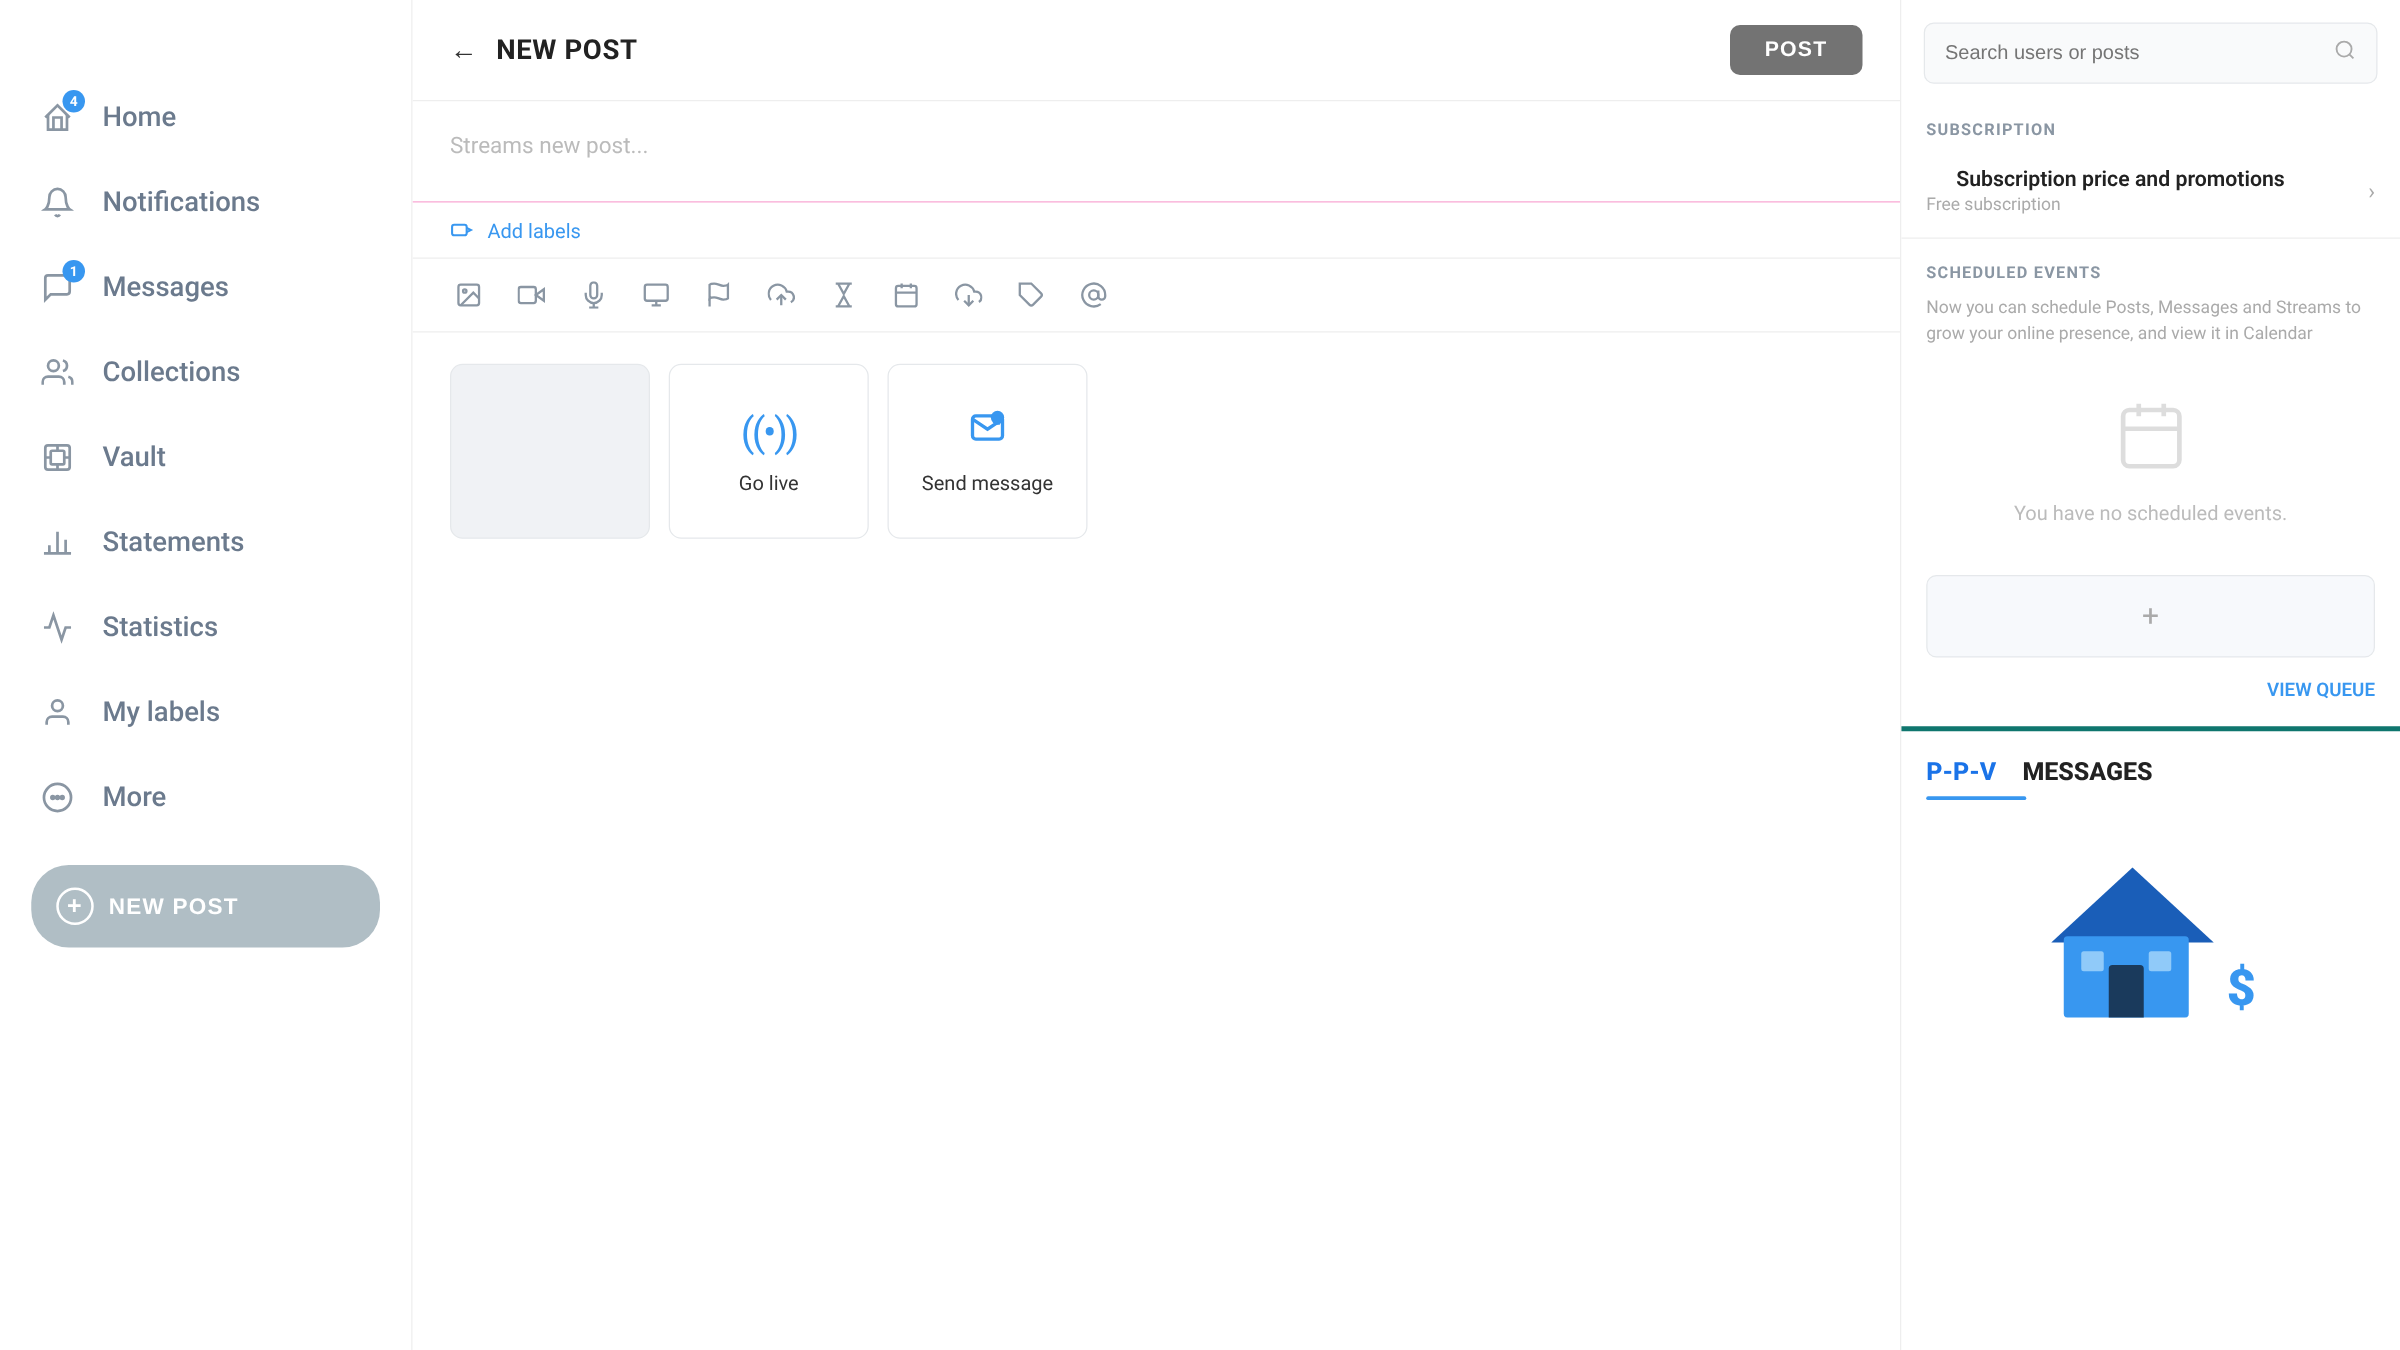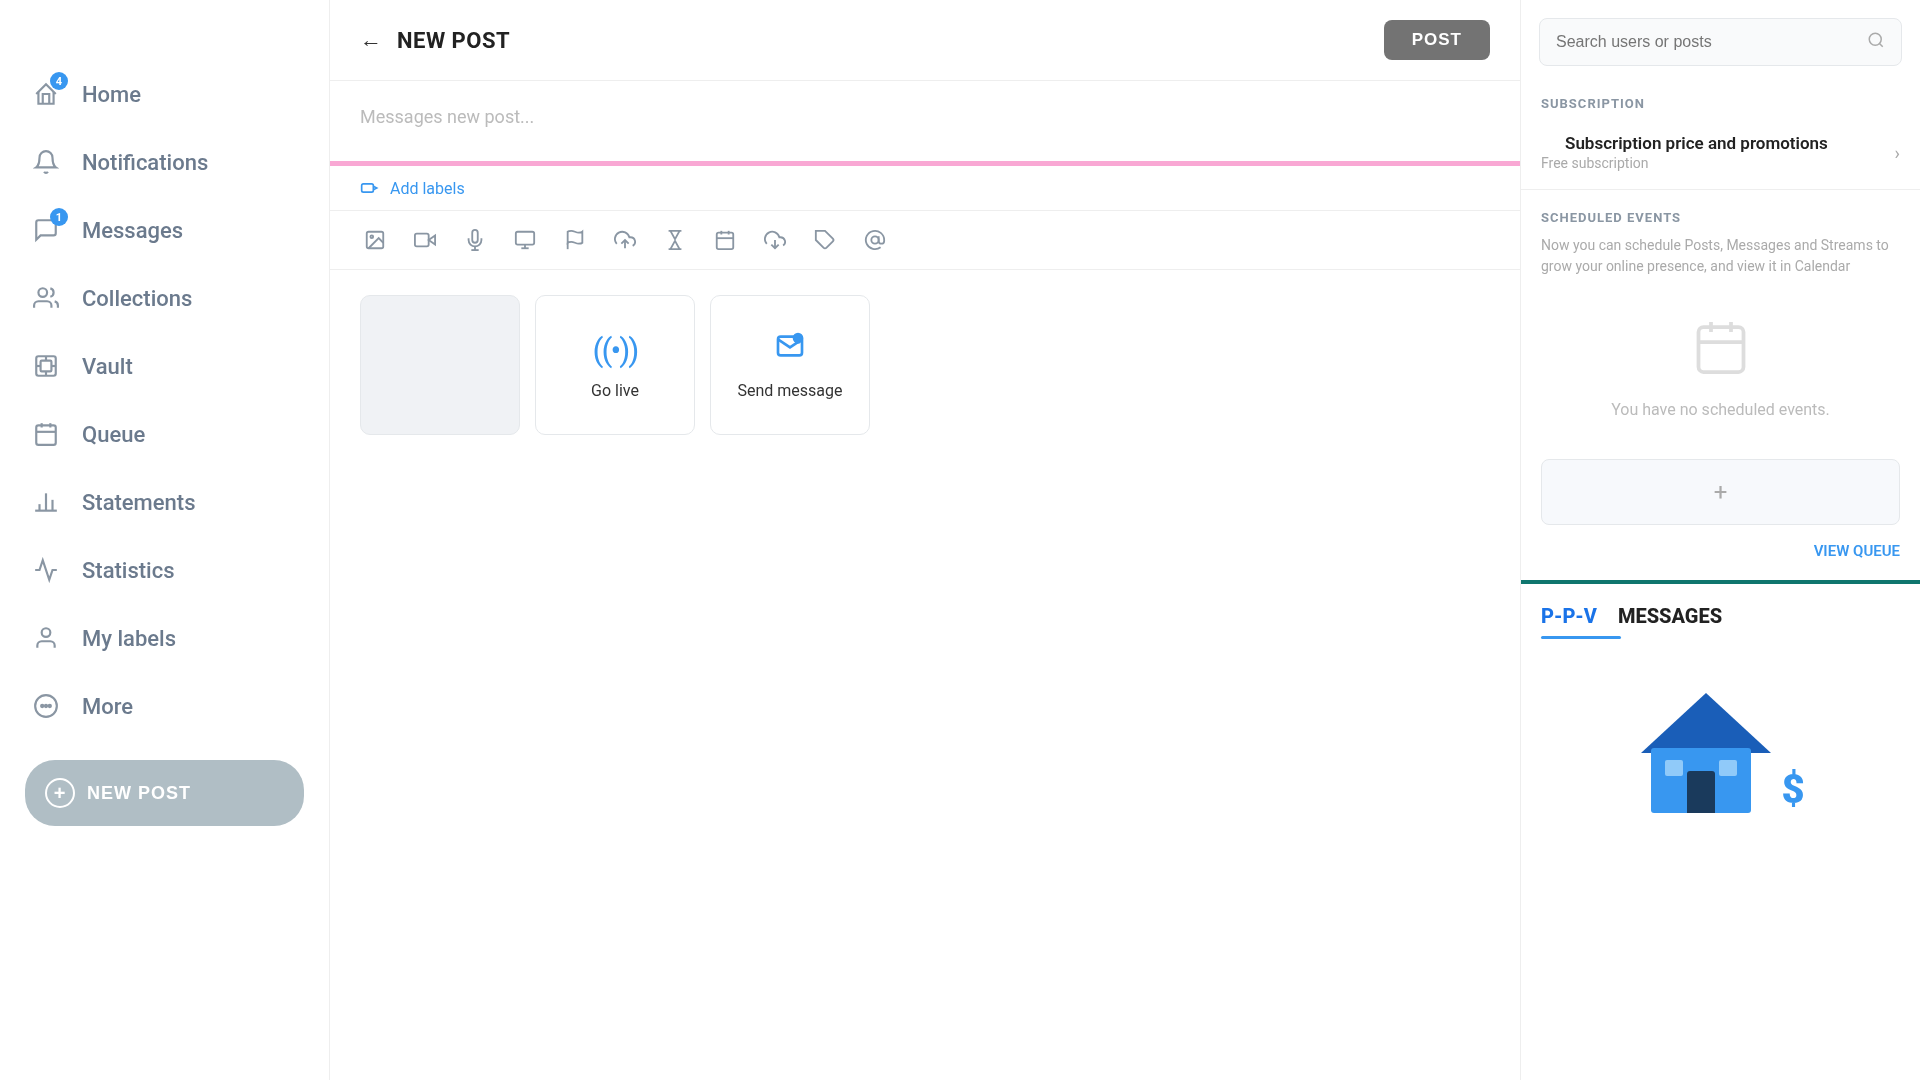--- a/index.html
+++ b/index.html
@@ -133,21 +133,21 @@
       padding: 25px 30px 15px 30px;
       min-height: 80px;
       color: #aaa;
       font-size: 18px;
     }
     .add-labels-row {
       display: flex;
       align-items: center;
       gap: 10px;
       padding: 12px 30px;
-      border-top: 5px solid #f9a8d4;
+      border-top: 1px solid #f9a8d4;
       color: #3897f0;
       font-size: 16px;
       cursor: pointer;
     }
     .toolbar-row {
       display: flex;
       align-items: center;
       gap: 20px;
       padding: 14px 30px;
       border-top: 1px solid #eee;
@@ -405,31 +405,20 @@
           <rect x="7" y="7" width="10" height="10" rx="1"></rect>
           <line x1="12" y1="3" x2="12" y2="7"></line>
           <line x1="12" y1="17" x2="12" y2="21"></line>
           <line x1="3" y1="12" x2="7" y2="12"></line>
           <line x1="17" y1="12" x2="21" y2="12"></line>
         </svg>
       </div>
       <span>Vault</span>
     </div>
 
-    <div class="nav-item">
-      <div class="nav-icon">
-        <svg width="26" height="26" viewBox="0 0 24 24" fill="none" stroke="#8a96a3" stroke-width="2">
-          <rect x="3" y="4" width="18" height="18" rx="2" ry="2"></rect>
-          <line x1="16" y1="2" x2="16" y2="6"></line>
-          <line x1="8" y1="2" x2="8" y2="6"></line>
-          <line x1="3" y1="10" x2="21" y2="10"></line>
-        </svg>
-      </div>
-      <span>Queue</span>
-    </div>
 
     <div class="nav-item">
       <div class="nav-icon">
         <svg width="26" height="26" viewBox="0 0 24 24" fill="none" stroke="#8a96a3" stroke-width="2">
           <line x1="18" y1="20" x2="18" y2="10"></line>
           <line x1="12" y1="20" x2="12" y2="4"></line>
           <line x1="6" y1="20" x2="6" y2="14"></line>
           <line x1="2" y1="20" x2="22" y2="20"></line>
         </svg>
       </div>
@@ -479,21 +468,21 @@
 
     <div class="new-post-header">
       <div class="new-post-header-left">
         <span class="back-arrow">←</span>
         <span class="new-post-title">NEW POST</span>
       </div>
       <button class="post-btn">POST</button>
     </div>
 
     <div class="compose-area">
-      <span style="color:#bbb;">Messages new post...</span>
+      <span style="color:#bbb;">Streams new post...</span>
     </div>
 
     <div class="add-labels-row">
       <svg width="20" height="20" viewBox="0 0 24 24" fill="none" stroke="#3897f0" stroke-width="2">
         <rect x="2" y="7" width="14" height="10" rx="2"></rect>
         <path d="M16 10l4 2-4 2"></path>
       </svg>
       <span>Add labels</span>
     </div>
 

